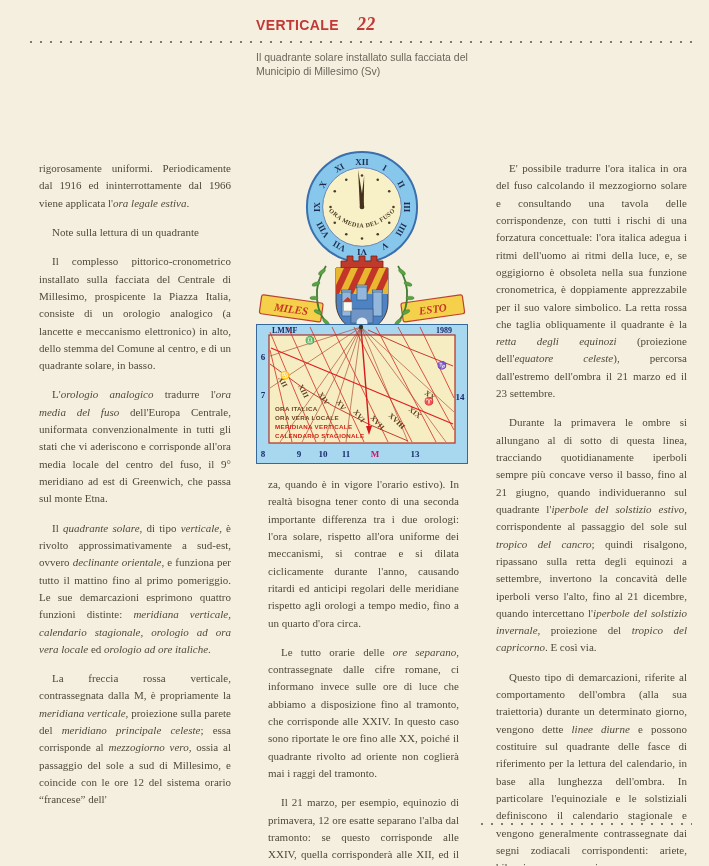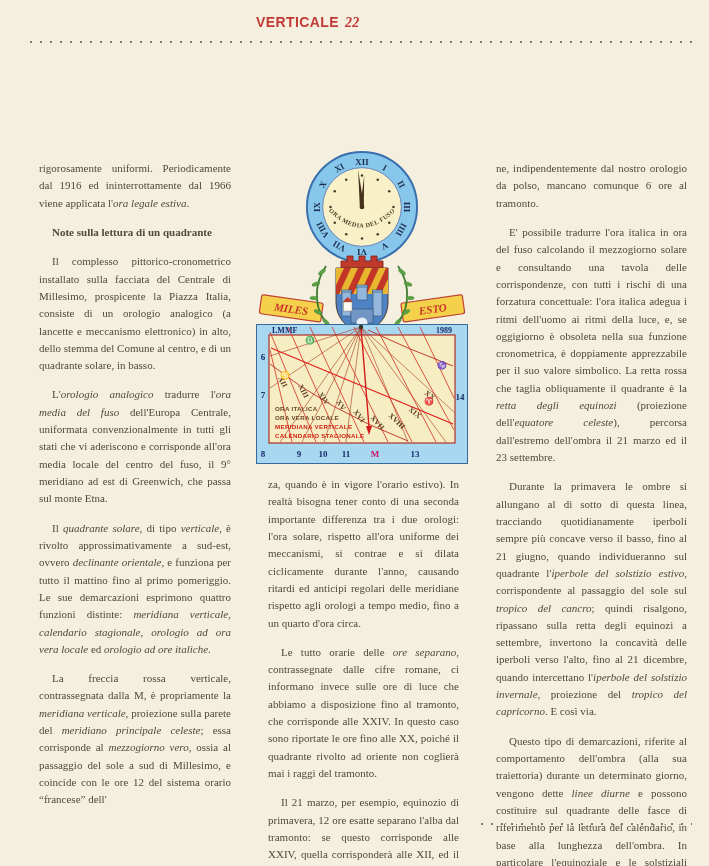--- a/index.html
+++ b/index.html
@@ -1,47 +1,51 @@
 <!DOCTYPE html>
 <html><head>
 <meta charset="utf-8">
 <style>
   html,body{margin:0;padding:0;}
   .page{position:relative;width:709px;height:866px;background:#f5efdf;font-family:"Liberation Serif",serif;overflow:hidden;}
   .header{position:absolute;left:256px;top:14px;color:#c13a36;font-family:"Liberation Sans",sans-serif;font-weight:bold;font-size:14px;letter-spacing:.4px;}
-  .header .num{font-family:"Liberation Serif",serif;font-style:italic;font-size:14px;margin-left:6px;}
+  .header .num{font-family:"Liberation Serif",serif;font-style:italic;font-size:18px;margin-left:18px;}
   .rule{position:absolute;height:2px;background-image:repeating-linear-gradient(to right,#7d7a6e 0,#7d7a6e 2px,transparent 2px,transparent 10px);}
   .rule.top{left:30px;top:41px;width:664px;}
   .rule.bottom{left:481px;top:823px;width:211px;}
   .caption{position:absolute;left:256px;top:50px;width:220px;font-family:"Liberation Sans",sans-serif;font-size:10.5px;line-height:1.35;color:#6a665a;}
   .col{position:absolute;top:148px;color:#4e4a3c;}
   .col.left{left:27px;width:216px;}
   .col.mid{left:256px;width:215px;}
   .col.right{left:484px;width:215px;}
   .para{margin:12px;text-align:justify;font-size:11px;line-height:1.575;}
   .para.indent{text-indent:13px;}
-  .para.strong{font-weight:bold;}
+  .para.strong{font-weight:normal;}
   .it{font-style:italic;}
   .figure{width:212px;margin-bottom:8px;}
   .figure svg{display:block;}
   .clock-svg{margin:0 auto;}
   .emblem-svg{margin-top:-12px;}
   .dial-svg{margin-top:-14px;}
 </style>
 </head>
 <body>
 
 <div class="page">
 
   <div class="header">
     <span>VERTICALE</span><span class="num">22</span>
   </div>
 
   <div class="rule top"></div>
 
+  <div class="caption">
+    <div>Il quadrante solare installato sulla facciata del</div>
+    <div>Municipio di Millesimo (Sv)</div>
+  </div>
 
   <div class="col left">
       <p class="para"><span>rigorosamente uniformi. Periodicamente dal 1916 ed ininterrottamente dal 1966 viene applicata l'</span><span class="it">ora legale estiva</span><span>.</span></p>
       <p class="para indent strong"><span>Note sulla lettura di un quadrante</span></p>
       <p class="para indent"><span>Il complesso pittorico-cronometrico installato sulla facciata del Centrale di Millesimo, prospicente la Piazza Italia, consiste di un orologio analogico (a lancette e meccanismo elettronico) in alto, dello stemma del Comune al centro, e di un quadrante solare, in basso.</span></p>
       <p class="para indent"><span>L'</span><span class="it">orologio analogico</span><span> tradurre l'</span><span class="it">ora media del fuso</span><span> dell'Europa Centrale, uniformata convenzionalmente in tutti gli stati che vi aderiscono e corrisponde all'ora media locale del centro del fuso, il 9° meridiano ad est di Greenwich, che passa sul monte Etna.</span></p>
       <p class="para indent"><span>Il </span><span class="it">quadrante solare</span><span>, di tipo </span><span class="it">verticale</span><span>, è rivolto approssimativamente a sud-est, ovvero </span><span class="it">declinante orientale</span><span>, e funziona per tutto il mattino fino al primo pomeriggio. Le sue demarcazioni esprimono quattro funzioni distinte: </span><span class="it">meridiana verticale, calendario stagionale, orologio ad ora vera locale</span><span> ed </span><span class="it">orologio ad ore italiche</span><span>.</span></p>
       <p class="para indent"><span>La freccia rossa verticale, contrassegnata dalla M, è propriamente la </span><span class="it">meridiana verticale</span><span>, proiezione sulla parete del </span><span class="it">meridiano principale celeste</span><span>; essa corrisponde al </span><span class="it">mezzogiorno vero</span><span>, ossia al passaggio del sole a sud di Millesimo, e coincide con le ore 12 del sistema orario “francese” dell'</span></p>
     </div>
 
@@ -228,21 +232,20 @@
 
     </div>
     <div>
         <p class="para"><span>za, quando è in vigore l'orario estivo). In realtà bisogna tener conto di una seconda importante differenza tra i due orologi: l'ora solare, rispetto all'ora uniforme dei meccanismi, si contrae e si dilata ciclicamente durante l'anno, causando ritardi ed anticipi regolari delle meridiane rispetto agli orologi a tempo medio, fino a un quarto d'ora circa.</span></p>
         <p class="para indent"><span>Le tutto orarie delle </span><span class="it">ore separano</span><span>, contrassegnate dalle cifre romane, ci informano invece sulle ore di luce che abbiamo a disposizione fino al tramonto, che corrisponde alle XXIV. In questo caso sono riportate le ore fino alle XX, poiché il quadrante rivolto ad oriente non coglierà mai i raggi del tramonto.</span></p>
         <p class="para indent"><span>Il 21 marzo, per esempio, equinozio di primavera, 12 ore esatte separano l'alba dal tramonto: se questo corrisponde alle XXIV, quella corrisponderà alle XII, ed il mezzogiorno vero alle XVIII; quanto più le giornate si allungano, tanto più le ore XVIII si sposteranno verso il pomeriggio. Pertanto, se il quadrante segna le XVIII, in qualsiasi stagio-</span></p>
       </div>
   </div>
 
   <div class="col right">
-      <p class="para"><span>ne, indipendentemente dal nostro orologio da polso, mancano comunque 6 ore al tramonto.</span></p>
       <p class="para indent"><span>E' possibile tradurre l'ora italica in ora del fuso calcolando il mezzogiorno solare e consultando una tavola delle corrispondenze, con tutti i rischi di una forzatura concettuale: l'ora italica adegua i ritmi dell'uomo ai ritmi della luce, e, se oggigiorno è obsoleta nella sua funzione cronometrica, è doppiamente apprezzabile per il suo valore simbolico. La retta rossa che taglia obliquamente il quadrante è la </span><span class="it">retta degli equinozi</span><span> (proiezione dell'</span><span class="it">equatore celeste</span><span>), percorsa dall'estremo dell'ombra il 21 marzo ed il 23 settembre.</span></p>
       <p class="para indent"><span>Durante la primavera le ombre si allungano al di sotto di questa linea, tracciando quotidianamente iperboli sempre più concave verso il basso, fino al 21 giugno, quando individueranno sul quadrante l'</span><span class="it">iperbole del solstizio estivo</span><span>, corrispondente al passaggio del sole sul </span><span class="it">tropico del cancro</span><span>; quindi risalgono, ripassano sulla retta degli equinozi a settembre, invertono la concavità delle iperboli verso l'alto, fino al 21 dicembre, quando intercettano l'</span><span class="it">iperbole del solstizio invernale</span><span>, proiezione del </span><span class="it">tropico del capricorno</span><span>. E così via.</span></p>
       <p class="para indent"><span>Questo tipo di demarcazioni, riferite al comportamento dell'ombra (alla sua traiettoria) durante un determinato giorno, vengono dette </span><span class="it">linee diurne</span><span> e possono costituire sul quadrante delle fasce di riferimento per la lettura del calendario, in base alla lunghezza dell'ombra. In particolare l'equinoziale e le solstiziali definiscono il calendario stagionale e vengono generalmente contrassegnate dai segni zodiacali corrispondenti: ariete, bilancia, cancro e capricorno.</span></p>
     </div>
 
   <div class="rule bottom"></div>
 
 </div>
 
 </body></html>

